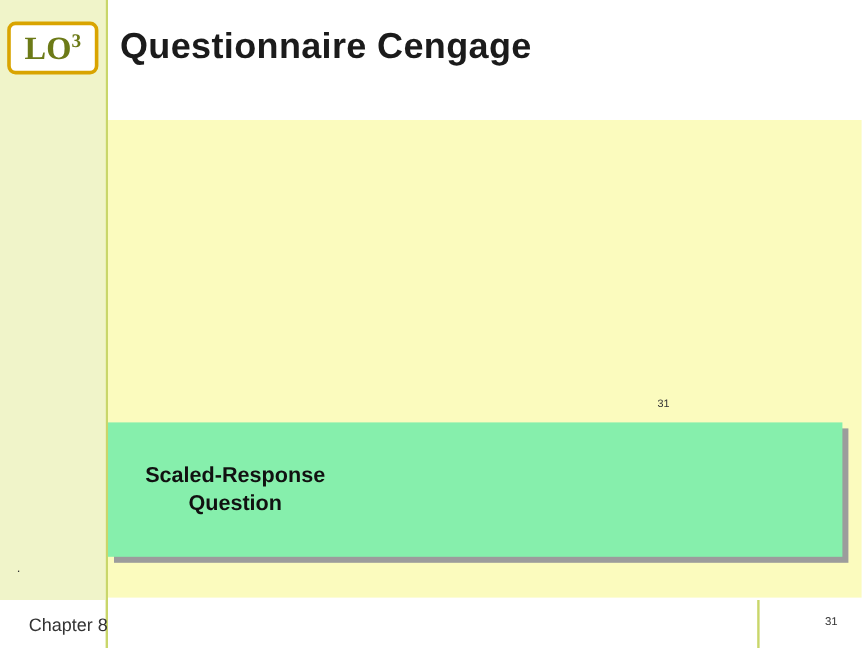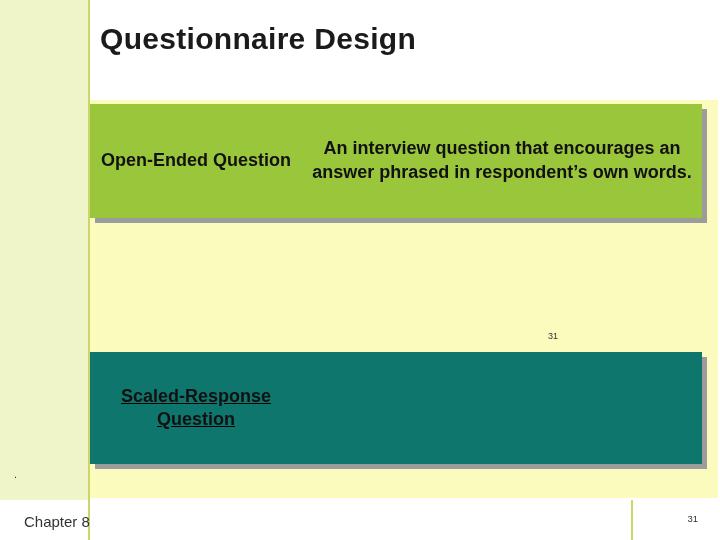--- a/index.html
+++ b/index.html
@@ -122,21 +122,21 @@
     width: 612px;
     height: 102px;
   }
   .row-yellow .body { background: #fbfbbe; }
 
   .row-teal {
     top: 352px;
     width: 612px;
     height: 112px;
   }
-  .row-teal .body { background: #0f766e; text-decoration: underline; }
+  .row-teal .body { background: #86efac; }
 
   .cell-term {
     width: 212px;
     text-align: center;
     font-size: 18px;
     font-weight: bold;
     color: #111111;
     line-height: 1.28;
     padding: 0 6px;
     box-sizing: border-box;
@@ -227,32 +227,28 @@
 </style>
 </head>
 <body>
 
 <div class="slide">
 
   <div class="left-band">
     <div class="left-band-inner"></div>
   </div>
 
-
-  <div class="slide-title">Questionnaire Design</div>
+  <div class="lo-badge">
+    <span><span>LO</span><sup>3</sup></span>
+  </div>
+
+  <div class="slide-title">Questionnaire Cengage</div>
 
   <div class="content-bg"></div>
 
-  <div class="row row-green">
-    <div class="shadow"></div>
-    <div class="body">
-      <div class="cell-term">Open-Ended Question</div>
-      <div class="cell-def">An interview question that encourages an answer phrased in respondent’s own words.</div>
-    </div>
-  </div>
 
 
   <div class="mid-page-number">31</div>
 
   <div class="row row-teal">
     <div class="shadow"></div>
     <div class="body">
       <div class="cell-term">Scaled-Response Question</div>
     </div>
   </div>

